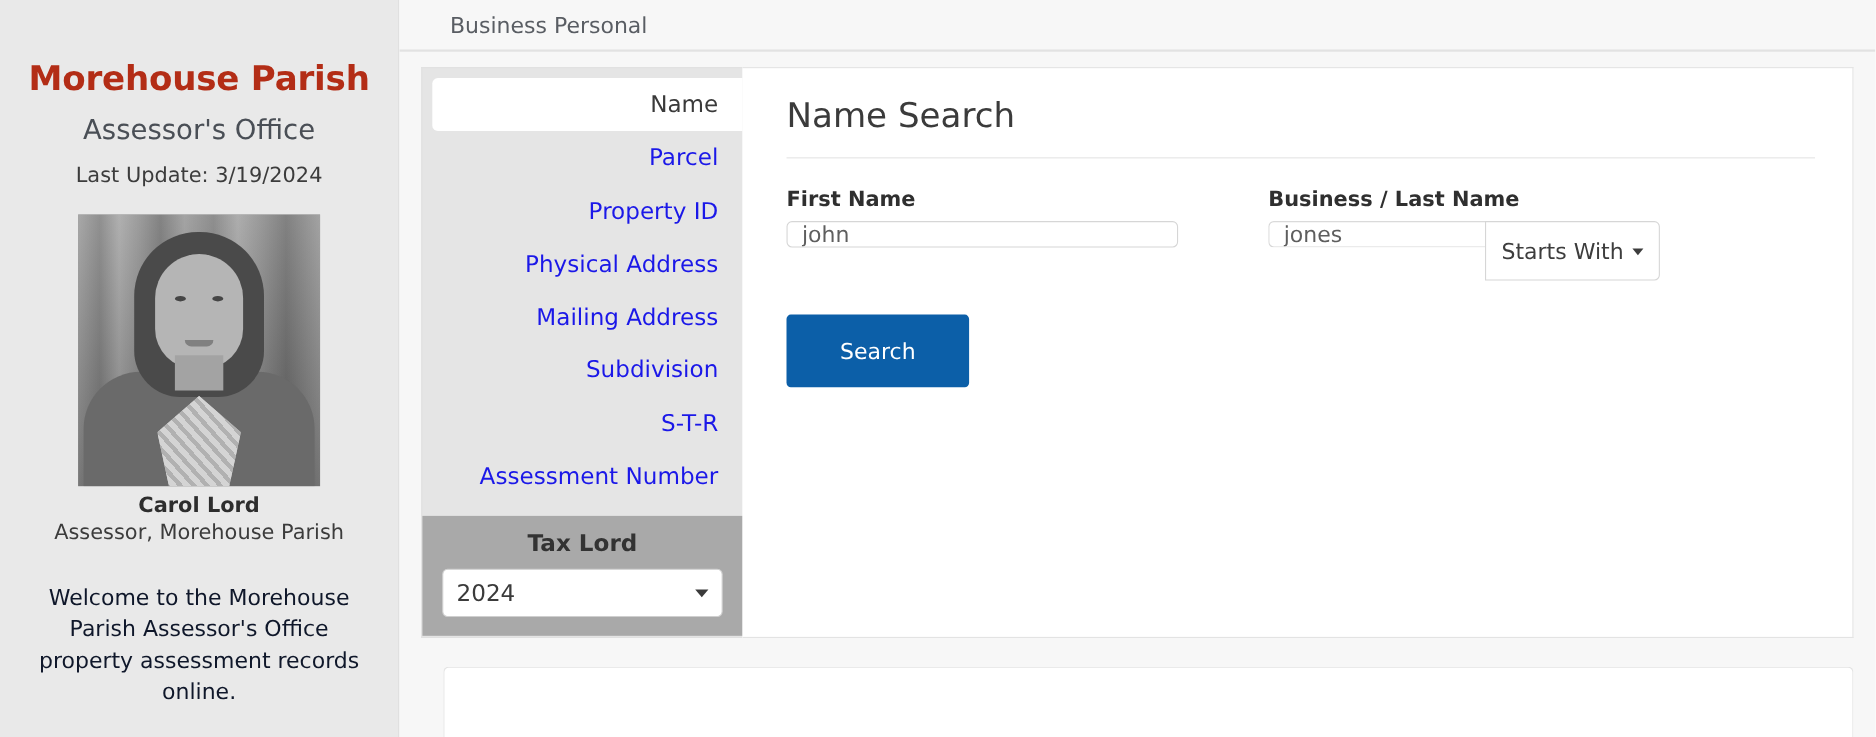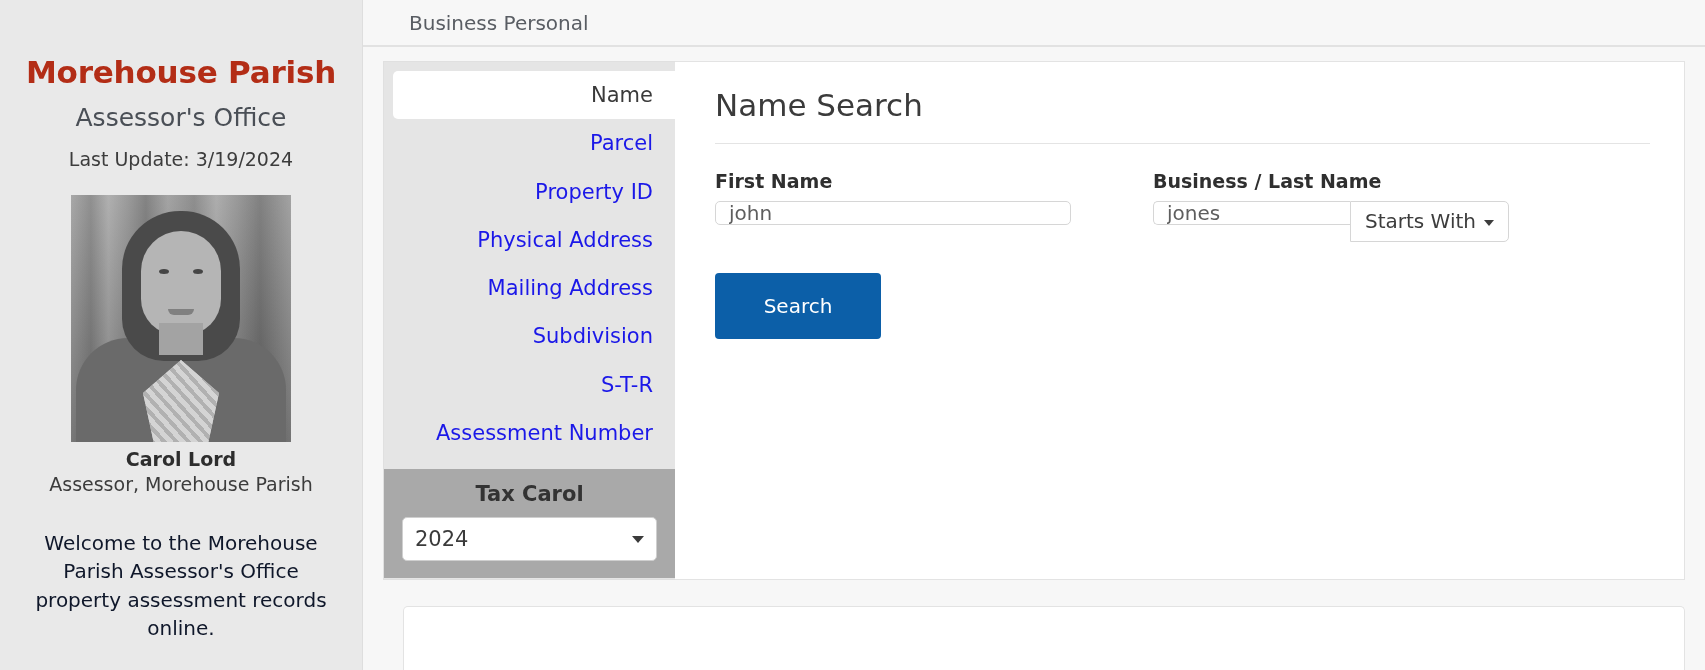--- a/index.html
+++ b/index.html
@@ -320,21 +320,21 @@
   .input-group {
     display: flex;
     width: 100%;
   }
   .input-group .txt-input {
     border-radius: 5px 0 0 5px;
     border-right: none;
     flex: 1;
   }
   .ig-btn {
-    height: 41px;
+    height: 54px;
     border: 1px solid #d6d6d6;
     border-radius: 0 5px 5px 0;
     background: #ffffff;
     font-size: 20px;
     color: #3d3d3d;
     padding: 0 14px;
     display: flex;
     align-items: center;
     gap: 8px;
     cursor: pointer;
@@ -433,21 +433,21 @@
             </li>
           <li>
               <a class="nav-item">S-T-R</a>
             </li>
           <li>
               <a class="nav-item">Assessment Number</a>
             </li>
         </ul>
 
         <div class="taxyear-box">
-          <div class="taxyear-title">Tax Carol</div>
+          <div class="taxyear-title">Tax Lord</div>
           <div class="taxyear-select">
             <span>2024</span>
             <span class="chev-select"></span>
           </div>
         </div>
       </div>
 
       <div id="contentcard">
         <div class="content-title">Name Search</div>
         <div class="title-rule"></div>

